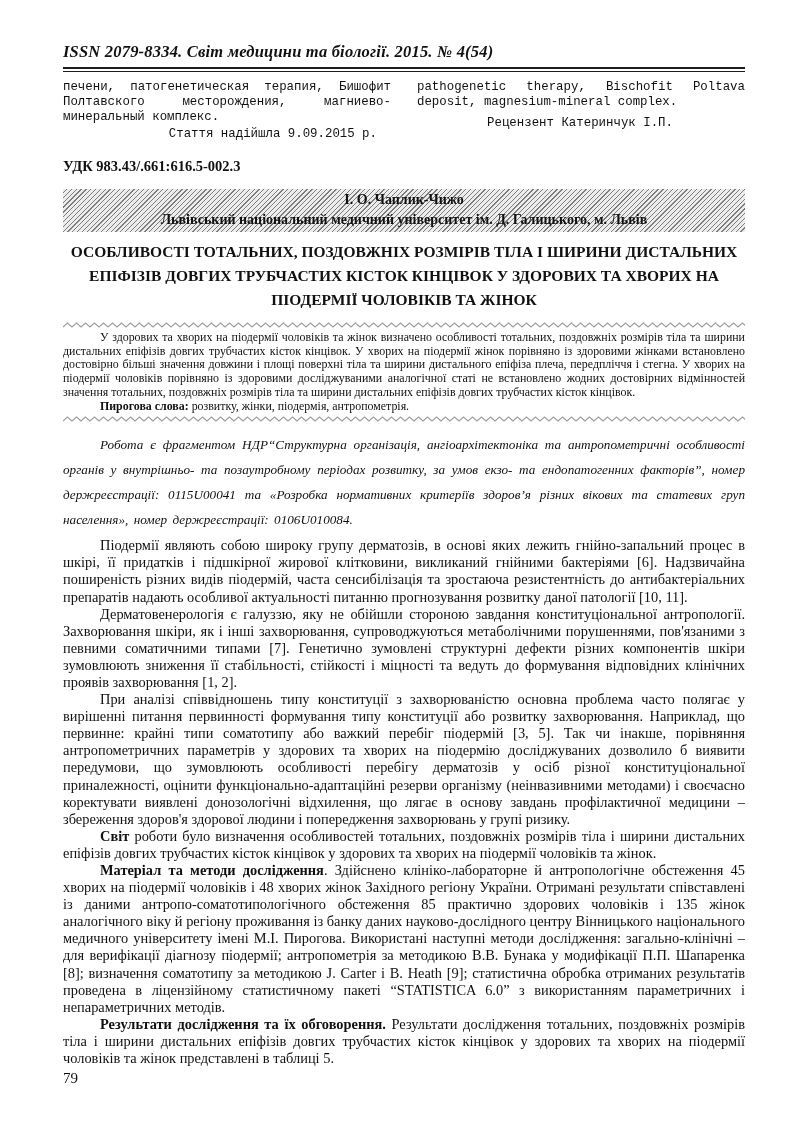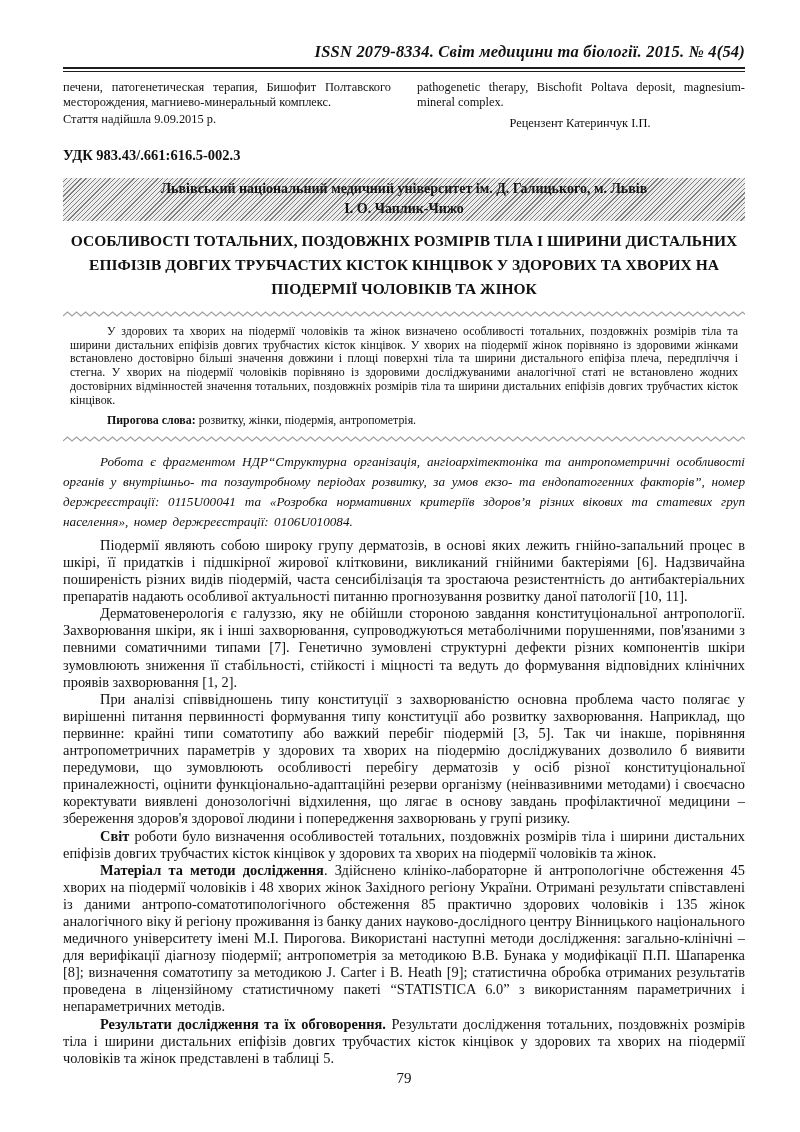--- a/index.html
+++ b/index.html
@@ -8,67 +8,67 @@
     font-family: "Liberation Serif", "DejaVu Serif", serif;
     color: #111; overflow: hidden;
   }
   .page {
     box-sizing: border-box;
     width: 800px; height: 1132px;
     padding: 42px 55px 0 63px;
   }
   
   .journal-head {
-    text-align: right;
+    text-align: left;
     font-size: 16.5px; font-weight: bold; font-style: italic;
     letter-spacing: 0.2px;
     margin-bottom: 5px;
   }
   .head-rule {
     height: 2px;
     border-top: 2px solid #1c1c1c;
     border-bottom: 1px solid #1c1c1c;
     margin-bottom: 8px;
   }
   
-  .twocol { display: flex; gap: 26px; font-size: 12.4px; line-height: 15px; }
+  .twocol { display: flex; gap: 26px; font-size: 12.4px; line-height: 15px; font-family: Liberation Mono, monospace; }
   .col { flex: 1; }
   .col p { margin: 0; text-align: justify; }
-  .received { padding-right: 14px; margin-top: 2px; }
+  .received { text-align: right; padding-right: 14px; margin-top: 2px; }
   .reviewer { text-align: center; padding-right: 2px; margin-top: 6px; }
   
   .udc { font-weight: bold; font-size: 14.5px; margin: 16px 0 14px 0; }
   .author-block {
     text-align: center; font-weight: bold; font-size: 14px; line-height: 20px;
     padding: 1px 0 2px 0;
     background: repeating-linear-gradient(135deg, #ececec 0px, #ececec 2.5px, #7d7d7d 2.5px, #7d7d7d 3.4px);
     margin-bottom: 8px;
   }
   .title {
     text-align: center; font-weight: bold; font-size: 15.5px; line-height: 24px;
     margin: 0 6px 9px 6px;
   }
   
   .zigzag { height: 8px; line-height: 0; overflow: hidden; }
   .abstract-wrap { margin: 2px 0; }
-  .abs { margin: 7px; font-size: 11.9px; line-height: 13.7px; text-align: justify; text-indent: 37px; }
+  .abs { margin: 0; font-size: 11.9px; line-height: 13.7px; text-align: justify; text-indent: 37px; }
   .abs b { font-weight: bold; }
   
   .funding {
-    margin: 9px 0 5px 0; font-style: italic; font-size: 13.2px; line-height: 20px;
+    margin: 9px 0 5px 0; font-style: italic; font-size: 13.2px; line-height: 25px;
     text-align: justify; text-indent: 37px; word-spacing: 2px;
   }
   
   .body-p {
     margin: 0; font-size: 14.4px; line-height: 17.1px;
     text-align: justify; text-indent: 37px;
   }
   .body-p .lead { font-weight: bold; }
   
-  .pageno { text-align: center; font-size: 15px; margin-top: 3px; }
+  .pageno { font-size: 15px; margin-top: 3px; }
 </style>
 </head>
 <body>
 
 <div class="page">
 
   <div class="journal-head">ISSN 2079-8334. Світ медицини та біології. 2015. № 4(54)</div>
   <div class="head-rule"></div>
 
   <div class="twocol">
@@ -78,22 +78,22 @@
     </div>
     <div class="col">
       <p>pathogenetic therapy, Bischofit Poltava deposit, magnesium-mineral complex.</p>
       <div class="reviewer">Рецензент Катеринчук І.П.</div>
     </div>
   </div>
 
   <div class="udc">УДК 983.43/.661:616.5-002.3</div>
 
   <div class="author-block">
+    <div>І. О. Чаплик-Чижо</div>
     <div>Львівський національний медичний університет ім. Д. Галицького, м. Львів</div>
-    <div>І. О. Чаплик-Чижо</div>
   </div>
 
   <div class="title">ОСОБЛИВОСТІ ТОТАЛЬНИХ, ПОЗДОВЖНІХ РОЗМІРІВ ТІЛА І ШИРИНИ ДИСТАЛЬНИХ ЕПІФІЗІВ ДОВГИХ ТРУБЧАСТИХ КІСТОК КІНЦІВОК У ЗДОРОВИХ ТА ХВОРИХ НА ПІОДЕРМІЇ ЧОЛОВІКІВ ТА ЖІНОК</div>
 
   <div class="zigzag"><svg width="682" height="8" xmlns="http://www.w3.org/2000/svg">
         <path d="M0 6 L4.5 2 L9 6 L13.5 2 L18 6 L22.5 2 L27 6 L31.5 2 L36 6 L40.5 2 L45 6 L49.5 2 L54 6 L58.5 2 L63 6 L67.5 2 L72 6 L76.5 2 L81 6 L85.5 2 L90 6 L94.5 2 L99 6 L103.5 2 L108 6 L112.5 2 L117 6 L121.5 2 L126 6 L130.5 2 L135 6 L139.5 2 L144 6 L148.5 2 L153 6 L157.5 2 L162 6 L166.5 2 L171 6 L175.5 2 L180 6 L184.5 2 L189 6 L193.5 2 L198 6 L202.5 2 L207 6 L211.5 2 L216 6 L220.5 2 L225 6 L229.5 2 L234 6 L238.5 2 L243 6 L247.5 2 L252 6 L256.5 2 L261 6 L265.5 2 L270 6 L274.5 2 L279 6 L283.5 2 L288 6 L292.5 2 L297 6 L301.5 2 L306 6 L310.5 2 L315 6 L319.5 2 L324 6 L328.5 2 L333 6 L337.5 2 L342 6 L346.5 2 L351 6 L355.5 2 L360 6 L364.5 2 L369 6 L373.5 2 L378 6 L382.5 2 L387 6 L391.5 2 L396 6 L400.5 2 L405 6 L409.5 2 L414 6 L418.5 2 L423 6 L427.5 2 L432 6 L436.5 2 L441 6 L445.5 2 L450 6 L454.5 2 L459 6 L463.5 2 L468 6 L472.5 2 L477 6 L481.5 2 L486 6 L490.5 2 L495 6 L499.5 2 L504 6 L508.5 2 L513 6 L517.5 2 L522 6 L526.5 2 L531 6 L535.5 2 L540 6 L544.5 2 L549 6 L553.5 2 L558 6 L562.5 2 L567 6 L571.5 2 L576 6 L580.5 2 L585 6 L589.5 2 L594 6 L598.5 2 L603 6 L607.5 2 L612 6 L616.5 2 L621 6 L625.5 2 L630 6 L634.5 2 L639 6 L643.5 2 L648 6 L652.5 2 L657 6 L661.5 2 L666 6 L670.5 2 L675 6 L679.5 2 L684 6" fill="none" stroke="#9e9e9e" stroke-width="1.1"></path>
       </svg></div>
   <div class="abstract-wrap">
     <p class="abs">У здорових та хворих на піодермії чоловіків та жінок визначено особливості тотальних, поздовжніх розмірів тіла та ширини дистальних епіфізів довгих трубчастих кісток кінцівок. У хворих на піодермії жінок порівняно із здоровими жінками встановлено достовірно більші значення довжини і площі поверхні тіла та ширини дистального епіфіза плеча, передпліччя і стегна. У хворих на піодермії чоловіків порівняно із здоровими досліджуваними аналогічної статі не встановлено жодних достовірних відмінностей значення тотальних, поздовжніх розмірів тіла та ширини дистальних епіфізів довгих трубчастих кісток кінцівок.</p>
     <p class="abs"><b>Пирогова слова:</b><span> розвитку, жінки, піодермія, антропометрія.</span></p>

